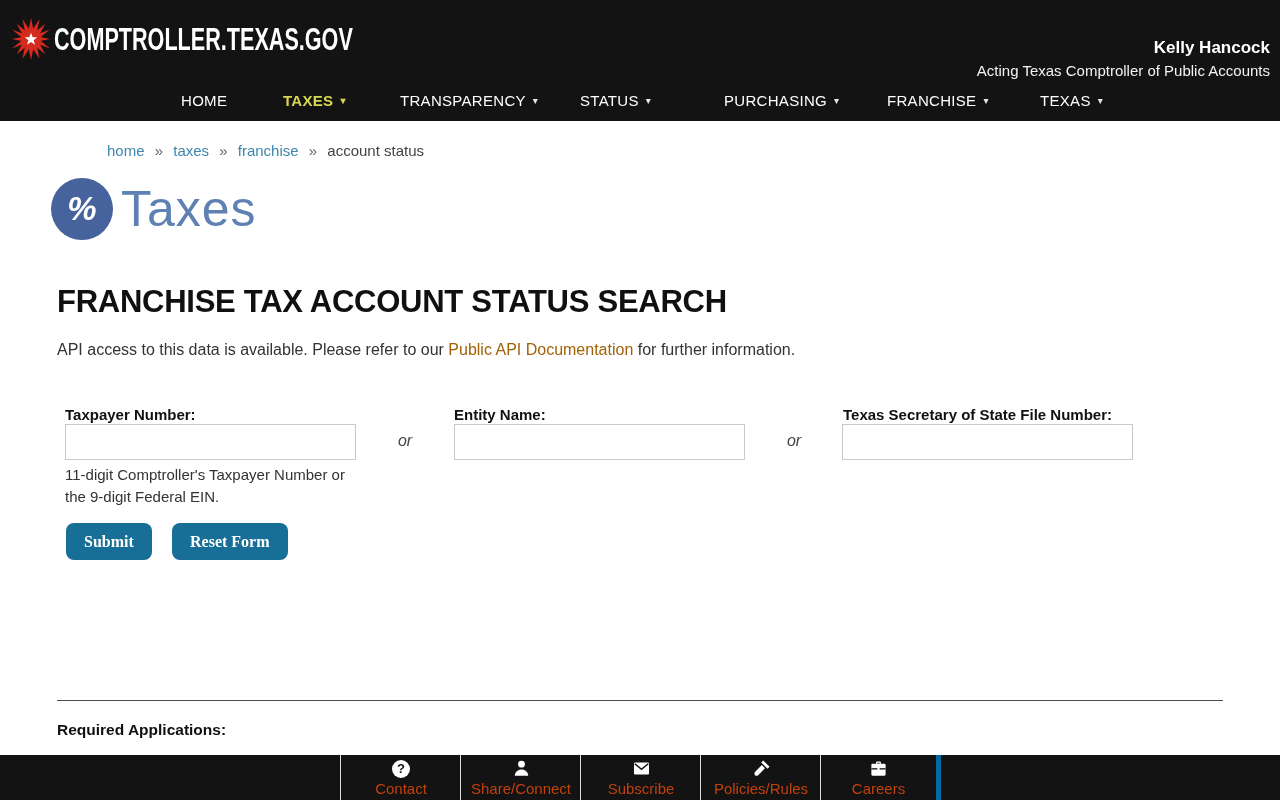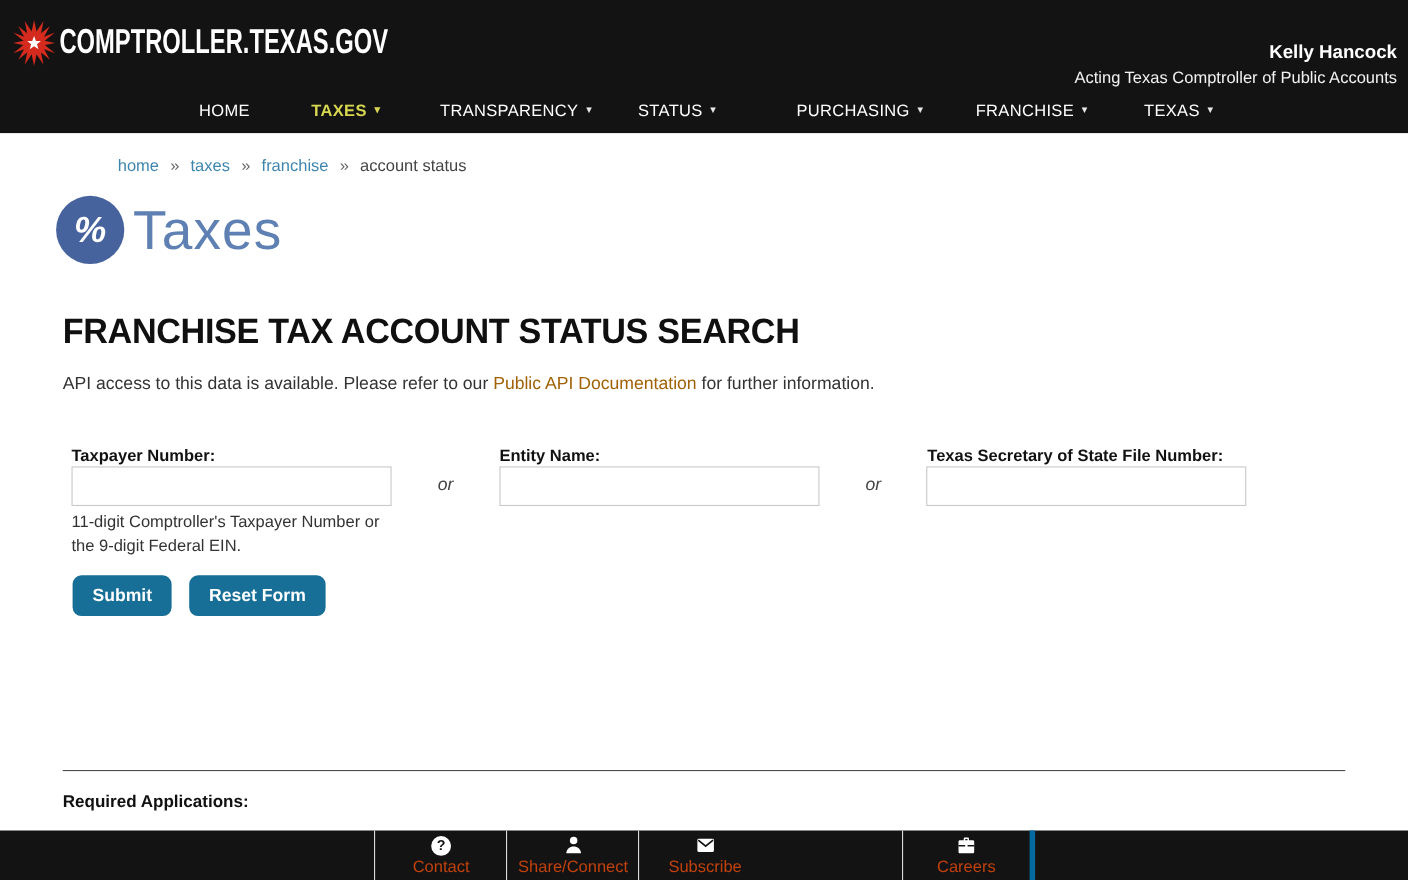--- a/index.html
+++ b/index.html
@@ -53,21 +53,21 @@
   .field-input {
     position:absolute; top:424px; width:291px; height:36px; border:1px solid #c9c9c9;
     background:#fff; font-size:15px; padding:0 8px; color:#333; border-radius:0;
   }
   .inp-1 { left:65px; } .inp-2 { left:454px; } .inp-3 { left:842px; }
   .or-sep { position:absolute; top:432px; width:50px; text-align:center; font-style:italic; font-size:16px; color:#444; }
   .or-1 { left:380px; } .or-2 { left:769px; }
   .field-help { position:absolute; left:65px; top:464px; width:290px; font-size:15px; line-height:1.47; color:#333; }
   .btn {
     position:absolute; top:523px; height:37px; background:#176e96; color:#fff; border:none;
-    border-radius:8px; font-family:Liberation Sans, sans-serif; font-size:16px; font-weight:bold;
+    border-radius:8px; font-family:Liberation Serif, serif; font-size:16px; font-weight:bold;
     padding:0 18px; cursor:pointer;text-align:center;
   }
   .btn-submit { left:66px; }
   .btn-reset { left:172px; }
   .rule { position:absolute; left:57px; top:700px; width:1166px; border:none; border-top:1px solid #4d4d4d; }
   .required-label { position:absolute; left:57px; top:721px; font-size:15.5px; font-weight:bold; color:#111; }
   
   .site-footer { position:absolute; left:0; top:755px; width:1280px; height:45px; background:#131313; }
   .footer-cell {
     position:absolute; top:0; width:121px; height:45px; border-left:1px solid #dcdcdc;
@@ -186,20 +186,29 @@
   </a>
   <a class="footer-cell fc-2">
     <span class="footer-icon">
       <svg viewBox="0 0 24 24" width="19" height="19">
           <circle cx="12" cy="6.5" r="4.3" fill="#fff"></circle>
           <path d="M3.5 21c.4-4.6 4-7.6 8.5-7.6s8.1 3 8.5 7.6z" fill="#fff"></path>
         </svg>
     </span>
     <span class="footer-label">Share/Connect</span>
   </a>
+  <a class="footer-cell fc-4">
+    <span class="footer-icon">
+      <svg viewBox="0 0 24 24" width="19" height="19" fill="#fff">
+          <path d="M14.2 1.8l8 8-2.6 2.6-8-8z"></path>
+          <path d="M12.4 7.6l4 4-8.6 8.8c-1.1 1.1-2.9 1.1-4 0s-1.1-2.9 0-4z"></path>
+        </svg>
+    </span>
+    <span class="footer-label">Policies/Rules</span>
+  </a>
   <a class="footer-cell fc-5">
     <span class="footer-icon">
       <svg viewBox="0 0 24 24" width="19" height="19">
           <path fill="#fff" d="M9 6V4.3C9 3.6 9.6 3 10.3 3h3.4c.7 0 1.3.6 1.3 1.3V6h4.5C20.3 6 21 6.7 21 7.5v12c0 .8-.7 1.5-1.5 1.5h-15C3.7 21 3 20.3 3 19.5v-12C3 6.7 3.7 6 4.5 6H9zm1.7 0h2.6V4.7h-2.6V6z"></path>
           <rect x="3" y="11.6" width="18" height="1.7" fill="#131313"></rect>
           <rect x="10.6" y="10.4" width="2.8" height="3.8" rx="0.6" fill="#fff"></rect>
         </svg>
     </span>
     <span class="footer-label">Careers</span>
   </a>

